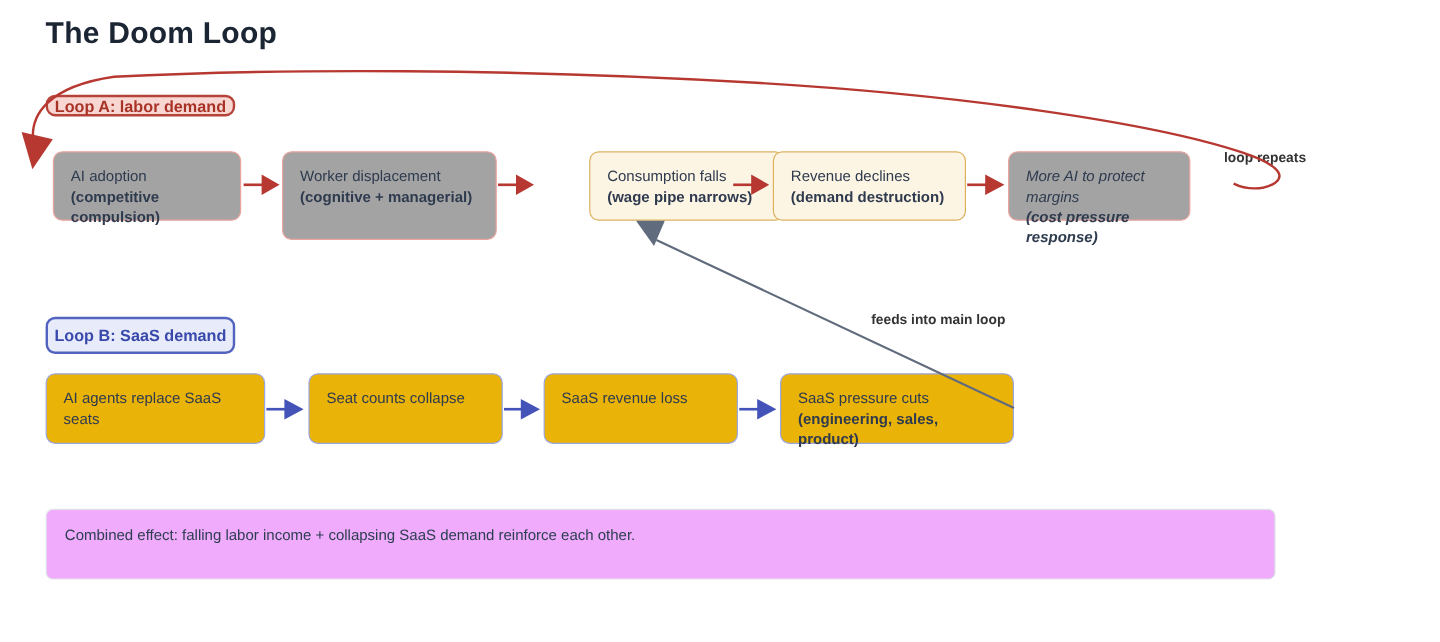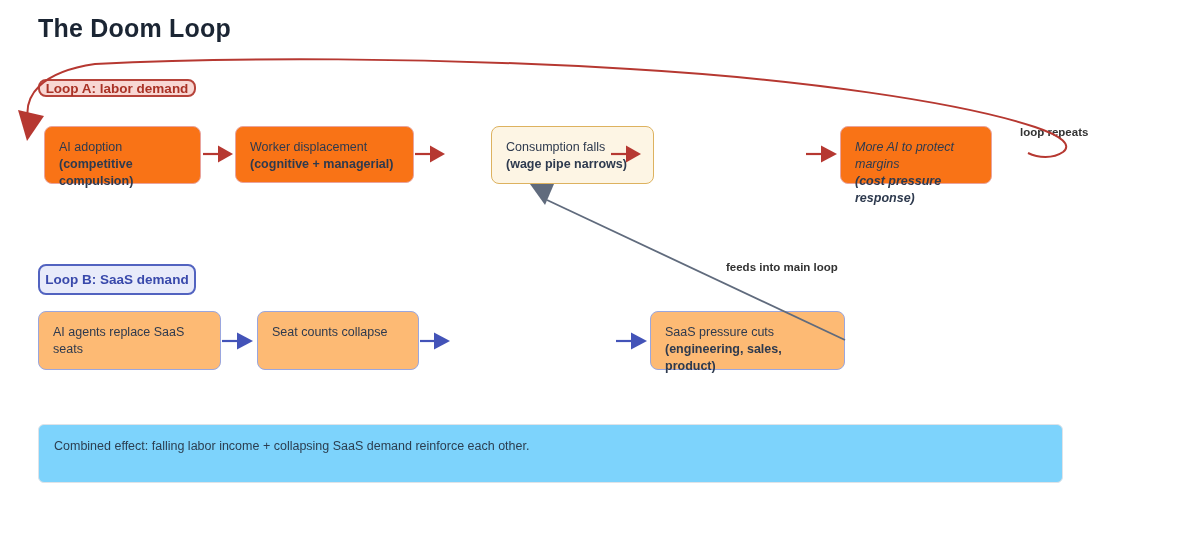--- a/index.html
+++ b/index.html
@@ -11,70 +11,78 @@
 
   .loop-label{position:absolute;box-sizing:border-box;border-radius:8px;border:2px solid;
     font-size:13.5px;font-weight:bold;display:flex;align-items:center;justify-content:center;}
   .loop-label.a{left:38px;top:79px;width:158px;height:18px;background:#f8d7d3;border-color:#b6433a;color:#a93226;}
   .loop-label.b{left:38px;top:264px;width:158px;height:31px;background:#e8ebfa;border-color:#5263c0;color:#3949ab;}
 
   .node{position:absolute;box-sizing:border-box;border-radius:8px;border:1.4px solid;
     padding:12px 14px;font-size:12.5px;line-height:17px;color:#2e3a4e;}
   .node .sub{font-weight:bold;display:block;}
   .node .main{display:block;}
-  .node.pink{background:#f97316;border-color:#e9a49e;}
+  .node.pink{background:#a3a3a3;border-color:#e9a49e;}
   .node.yellow{background:#fdf5e4;border-color:#ddb25f;}
-  .node.blue{background:#fdba74;border-color:#9aa6de;}
+  .node.blue{background:#eab308;border-color:#9aa6de;}
 
   .float-label{position:absolute;font-size:11.5px;font-weight:bold;color:#333333;white-space:nowrap;}
 
   .note{position:absolute;left:38px;top:424px;width:1025px;height:59px;box-sizing:border-box;
-    background:#7dd3fc;border:1px solid #dfe3e8;border-radius:6px;padding:12px 15px;
+    background:#f0abfc;border:1px solid #dfe3e8;border-radius:6px;padding:12px 15px;
     font-size:12.5px;line-height:19px;color:#2c3e50;}
   .note .bold{font-weight:bold;display:block;}
   .note .reg{display:block;}
 
   svg.overlay{position:absolute;left:0;top:0;width:1200px;height:535px;pointer-events:none;}
 </style>
 </head>
 <body>
 
 <div class="canvas">
 
   <div class="title">The Doom Loop</div>
 
   <div class="loop-label a">Loop A: labor demand</div>
 
   <div class="node pink" style="left:44px;top:126px;width:157px;height:58px;">
     <span class="main">AI adoption</span>
     <span class="sub">(competitive compulsion)</span>
   </div>
-  <div class="node pink" style="left:235px;top:126px;width:179px;height:57px;">
+  <div class="node pink" style="left:235px;top:126px;width:179px;height:74px;">
     <span class="main">Worker displacement</span>
     <span class="sub">(cognitive + managerial)</span>
   </div>
   <div class="node yellow" style="left:447px;top:126px;width:163px;height:58px;margin-left:44px;">
     <span class="main">Consumption falls</span>
     <span class="sub">(wage pipe narrows)</span>
+  </div>
+  <div class="node yellow" style="left:644px;top:126px;width:161px;height:58px;">
+    <span class="main">Revenue declines</span>
+    <span class="sub">(demand destruction)</span>
   </div>
   <div class="node pink" style="left:840px;top:126px;width:152px;height:58px;font-style:italic;">
     <span class="main">More AI to protect margins</span>
     <span class="sub">(cost pressure response)</span>
   </div>
 
   <div class="float-label" style="left:1020px;top:126px;">loop repeats</div>
 
   <div class="loop-label b">Loop B: SaaS demand</div>
 
   <div class="node blue" style="left:38px;top:311px;width:183px;height:59px;">
     <span class="main">AI agents replace SaaS seats</span>
     <span class="sub"></span>
   </div>
   <div class="node blue" style="left:257px;top:311px;width:162px;height:59px;">
     <span class="main">Seat counts collapse</span>
+    <span class="sub"></span>
+  </div>
+  <div class="node blue" style="left:453px;top:311px;width:162px;height:59px;">
+    <span class="main">SaaS revenue loss</span>
     <span class="sub"></span>
   </div>
   <div class="node blue" style="left:650px;top:311px;width:195px;height:59px;">
     <span class="main">SaaS pressure cuts</span>
     <span class="sub">(engineering, sales, product)</span>
   </div>
 
   <div class="float-label" style="left:726px;top:261px;">feeds into main loop</div>
 
   <div class="note">

